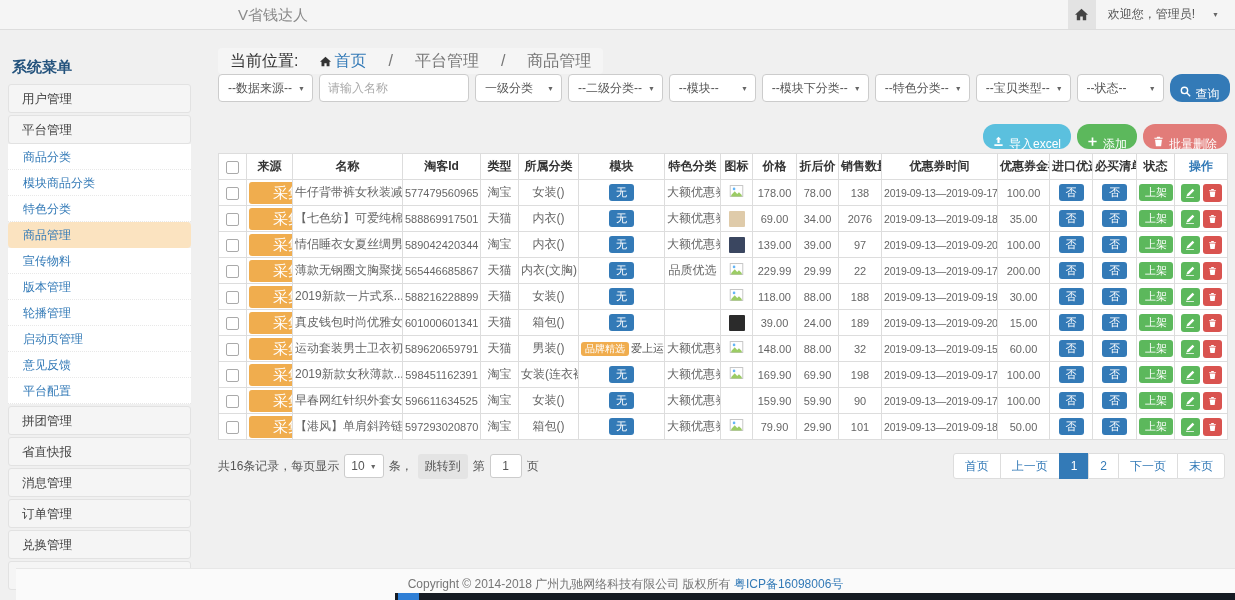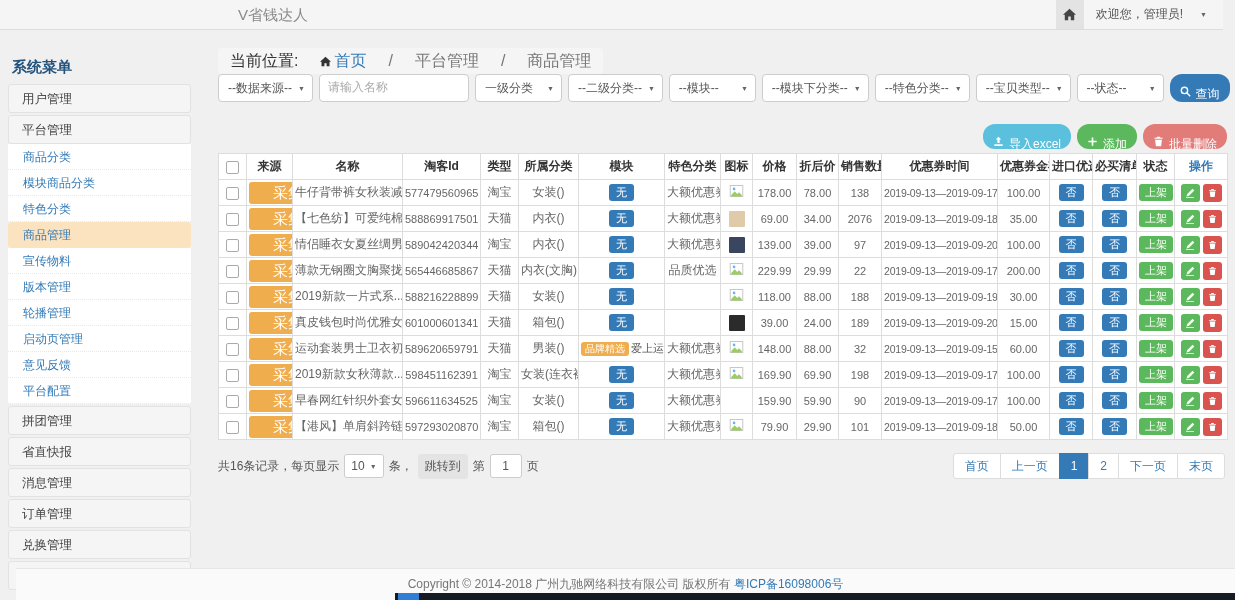--- a/index.html
+++ b/index.html
@@ -1,20 +1,20 @@
 <!DOCTYPE html>
 <html><head>
 <meta charset="utf-8">
 <style>
   *{box-sizing:border-box;margin:0;padding:0}
   html,body{width:1235px;height:600px}
   body{position:relative;overflow:hidden;background:#f0f0f0;font-family:"Liberation Sans","DejaVu Sans",sans-serif;color:#555}
 
   
-  .topbar{position:absolute;top:0;left:0;right:12px;height:30px;background:#f5f5f5;border-bottom:1px solid #ddd;z-index:6}
+  .topbar{position:absolute;top:0;left:0;right:0;height:30px;background:#f5f5f5;border-bottom:1px solid #ddd;z-index:6}
   .topbar-title{position:absolute;left:238px;top:0;line-height:29px;font-size:15px;color:#8a8a8a}
   .topbar-right{position:absolute;right:0;top:0;height:29px;display:flex;align-items:center}
   .home-btn{width:28px;height:29px;background:#e3e3e3;display:flex;align-items:center;justify-content:center;cursor:pointer}
   .home-btn svg{fill:#444}
   .welcome{font-size:12px;color:#555;padding:0 16px 0 12px;display:flex;align-items:center;gap:17px;cursor:pointer}
   .caret-down{font-size:7px;color:#666;line-height:1}
 
   
   .sidebar{position:absolute;left:8px;top:48px;width:183px;height:545px;overflow:hidden;z-index:1}
   .sidebar-title{color:#23527c;font-weight:bold;font-size:15px;padding:10px 4px 9px 4px;height:34px}
@@ -25,21 +25,21 @@
   
   .main{position:absolute;left:218px;top:48px;width:1009px;z-index:1}
   .breadcrumb{display:inline-flex;align-items:center;gap:22px;background:#f5f5f5;border-radius:4px;padding:6px 12px;font-size:16px;color:#333;height:26px}
   .bc-home{color:#337ab7;display:inline-flex;align-items:center;gap:3px;cursor:pointer}
   .bc-home svg{fill:#333}
   .bc-sep,.bc-item{color:#777}
 
   .filter-row{display:flex;gap:6px;margin-top:0;align-items:center}
   .fc{display:flex;gap:6px;align-items:center}
   .f-select{position:relative;display:flex;align-items:center;justify-content:space-between;gap:6px;min-width:87px;height:28px;padding:0 7px 0 9px;background:#fff;border:1px solid #ccc;border-radius:4px;font-size:12px;color:#555;cursor:pointer;white-space:nowrap}
-  .f-input{width:150px;height:28px;border:1px solid #ccc;border-radius:4px;padding:0 8px;font-size:12px;color:#555;font-family:Liberation Mono, monospace}
+  .f-input{width:150px;height:28px;border:1px solid #ccc;border-radius:4px;padding:0 8px;font-size:12px;color:#555;font-family:Liberation Serif, serif}
   .f-input::placeholder{color:#aaa}
 
   .btn{display:inline-flex;align-items:flex-start;gap:5px;border:none;border-radius:12px;color:#fff;font-size:12px;padding:12px 10px;height:28px;cursor:pointer;font-family:inherit;white-space:nowrap}
   .btn svg{fill:#fff}
   .btn-primary{background:#337ab7}
   .btn-info{background:#5bc0de}
   .btn-success{background:#5cb85c}
   .btn-danger-light{background:#e27c79}
   .actions-row{display:flex;justify-content:flex-end;gap:6px;margin-top:22px}
   .actions-row .btn{height:25px;font-size:12px}

